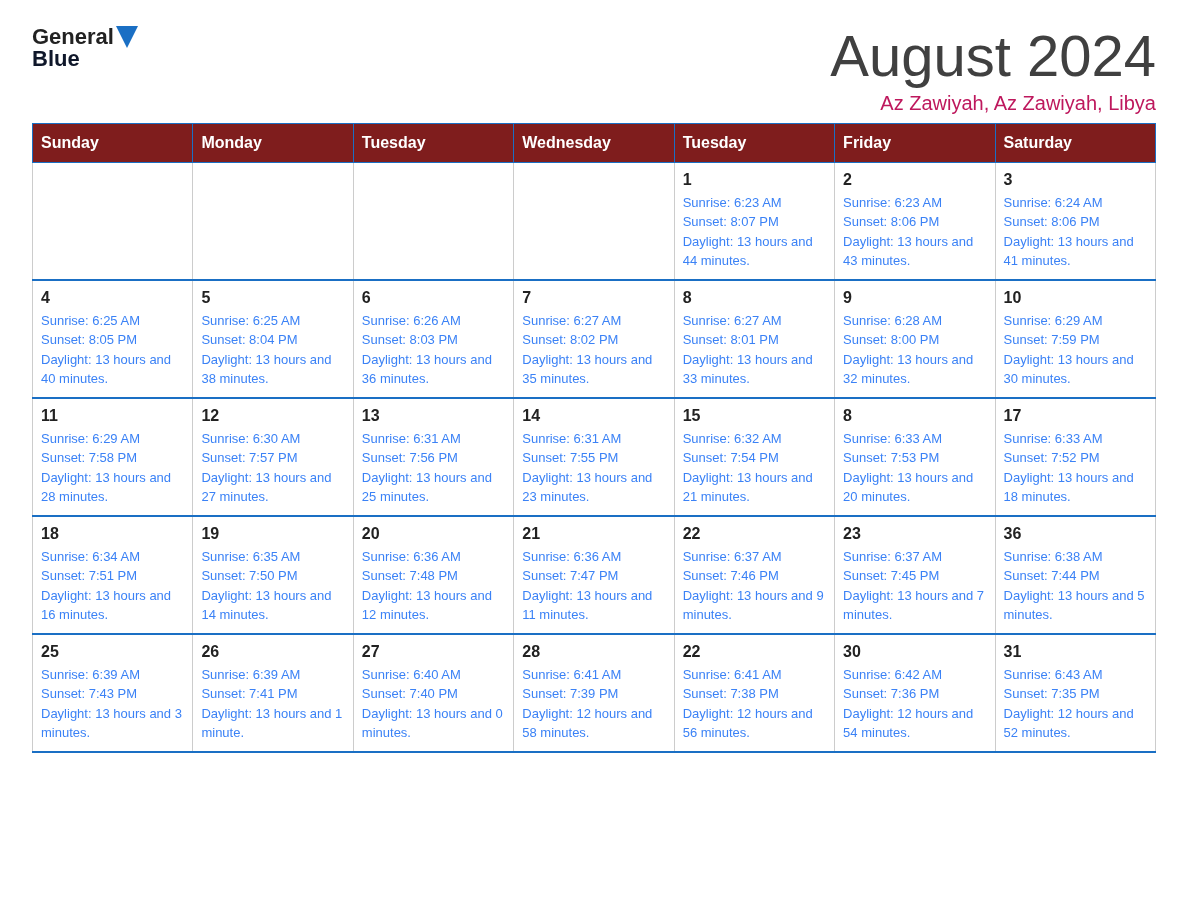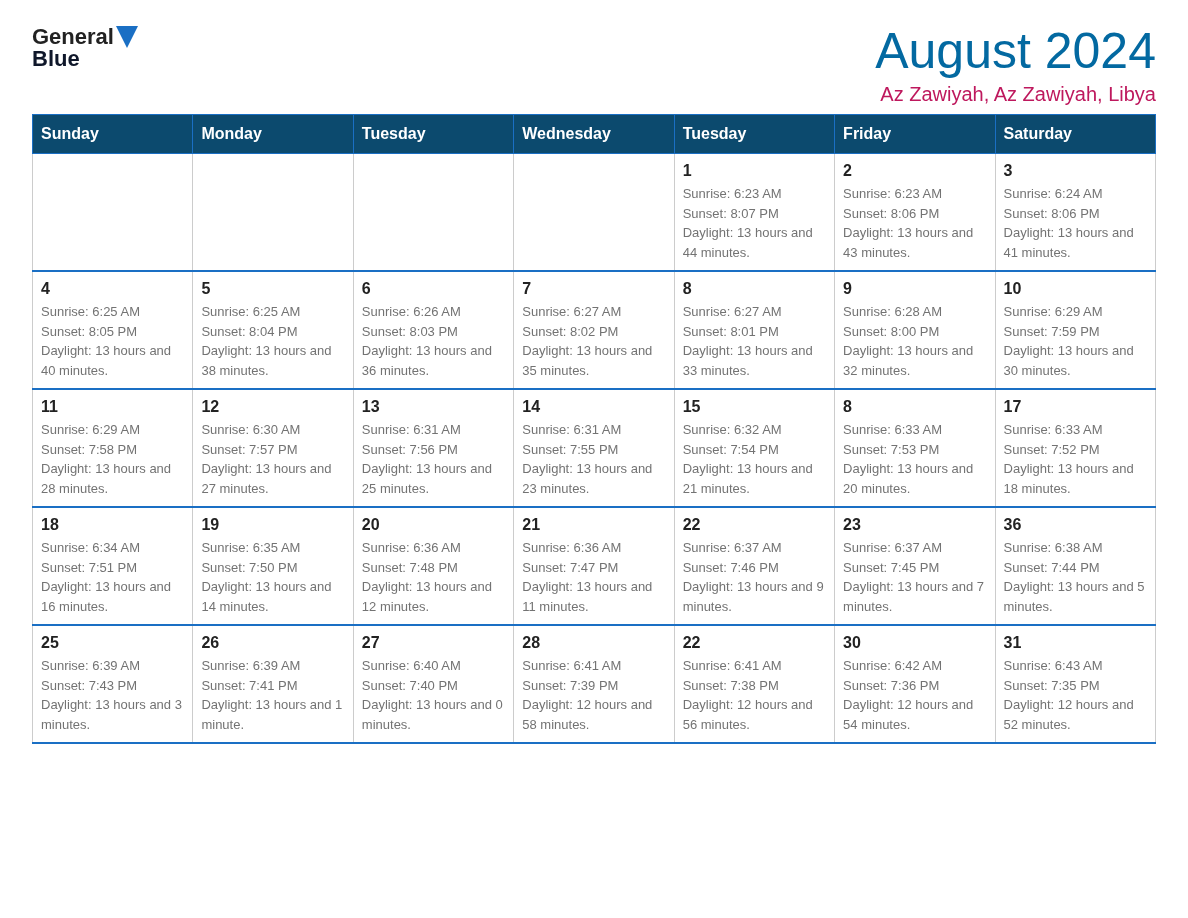--- a/index.html
+++ b/index.html
@@ -28,37 +28,37 @@
     }
     .logo-text-blue {
       font-size: 22px;
       font-weight: bold;
       color: #0f172a;
     }
     .title-block {
       text-align: right;
     }
     .title-block h1 {
-      font-size: 50px;
+      font-size: 58px;
       font-weight: 300;
-      color: #0369a1;
+      color: #404040;
       line-height: 1.1;
     }
     .title-block .subtitle {
       font-size: 20px;
       color: #be185d;
       margin-top: 4px;
     }
     .calendar {
       width: 100%;
       border-collapse: collapse;
       margin-top: 8px;
     }
     .calendar thead tr th {
-      background-color: #0c4a6e;
+      background-color: #7f1d1d;
       color: #fff;
       font-size: 16px;
       font-weight: bold;
       padding: 10px 8px;
       text-align: left;
       border: 1px solid #1a6fc4;
     }
     .calendar tbody tr td {
       vertical-align: top;
       padding: 8px 8px;
@@ -73,21 +73,21 @@
     }
     .day-number {
       font-size: 16px;
       font-weight: bold;
       color: #222;
       margin-bottom: 4px;
     }
     .day-info {
       font-size: 13px;
       line-height: 1.5;
-      color: #737373;
+      color: #3b82f6;
     }
     .empty-cell {
       background: #fff;
     }
   </style>
 </head>
 <body>
 
 <div class="header">
   <div class="logo">

